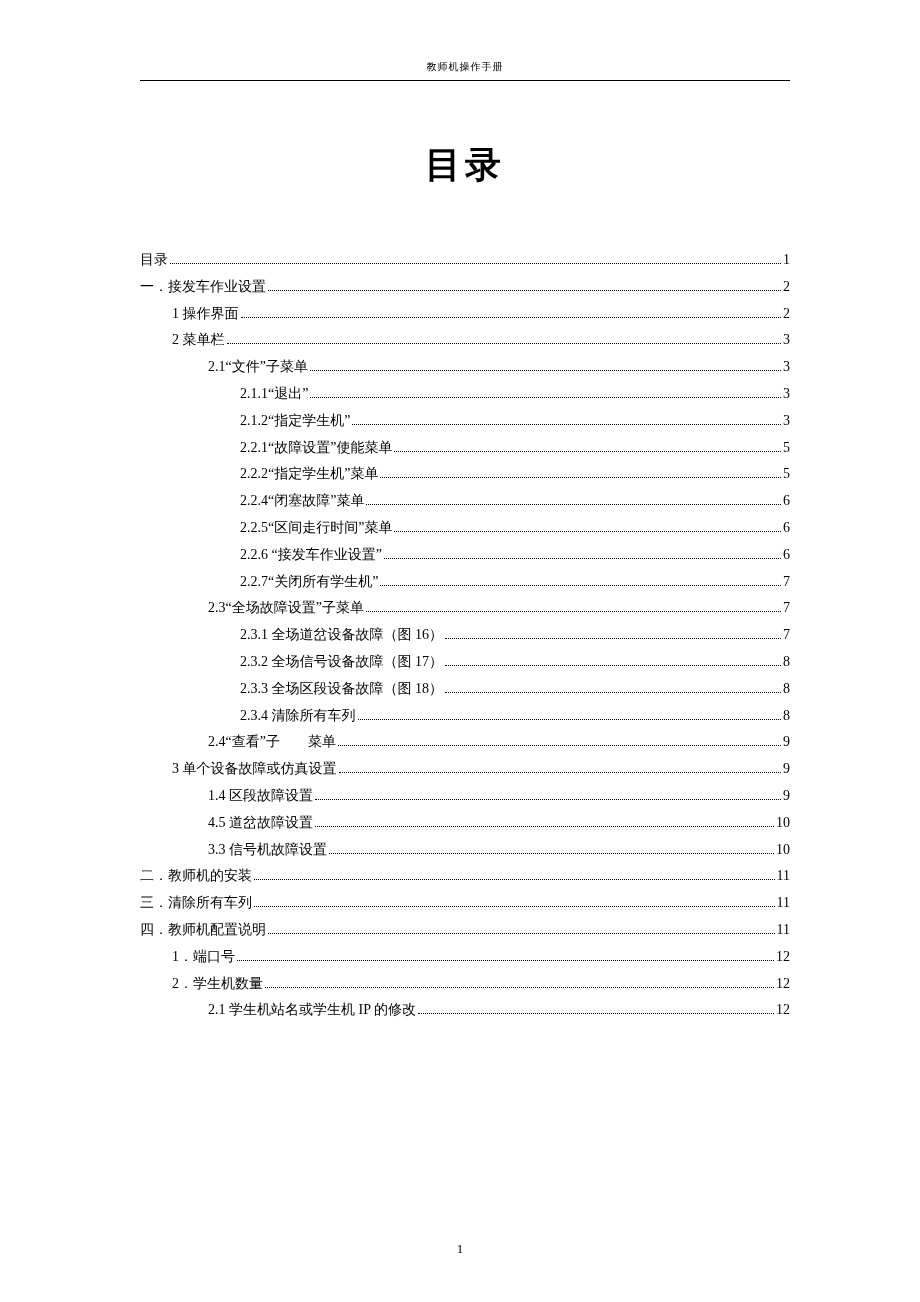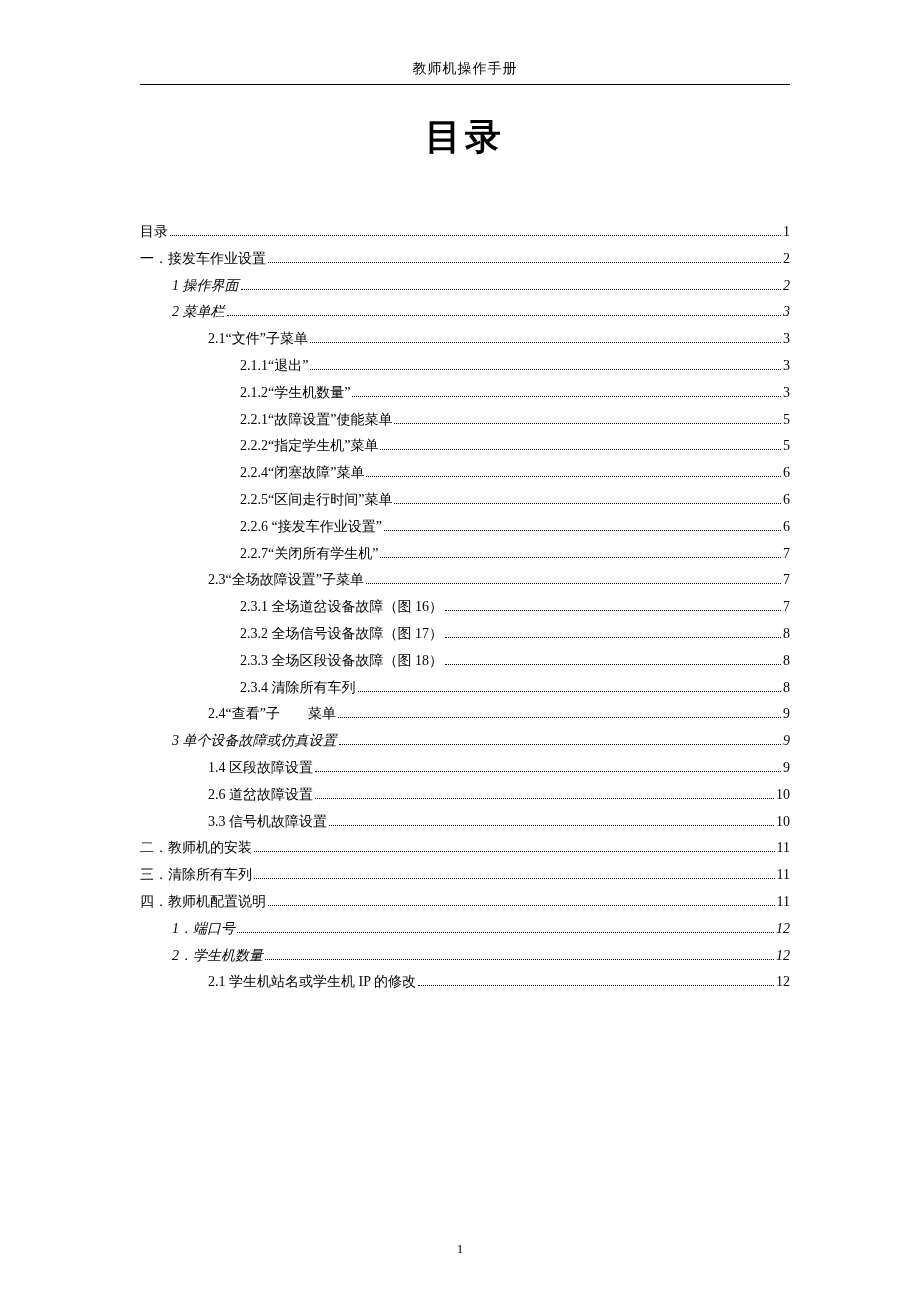--- a/index.html
+++ b/index.html
@@ -9,25 +9,25 @@
       background: #fff;
       font-family: "SimSun", "宋体", serif;
       color: #000;
       position: relative;
     }
     .page {
       padding: 60px 130px 60px 140px;
     }
     .header-title {
       text-align: center;
-      font-size: 14px;
+      font-size: 10px;
       letter-spacing: 1px;
       padding-bottom: 6px;
       border-bottom: 1px solid #000;
-      margin-bottom: 28px;
+      margin-bottom: 60px;
     }
     .doc-title {
       text-align: center;
       font-size: 36px;
       font-weight: bold;
       letter-spacing: 4px;
       margin-bottom: 60px;
       font-family: "SimSun", "宋体", serif;
     }
     .toc {
@@ -46,21 +46,21 @@
     .toc-row .dots {
       flex: 1 1 auto;
       border-bottom: 1.2px dotted #000;
       margin: 0 2px 3px 2px;
       min-width: 10px;
     }
     .toc-row .pageno {
       flex: 0 0 auto;
     }
     .indent-0 { padding-left: 0px; }
-    .indent-1 { padding-left: 32px; font-style: italic; }
+    .indent-1 { padding-left: 32px; }
     .indent-2 { padding-left: 68px; }
     .indent-3 { padding-left: 100px; font-family: Liberation Serif, serif; }
     .footer-pageno {
       position: absolute;
       bottom: 45px;
       left: 0;
       right: 0;
       text-align: center;
       font-size: 13px;
     }
@@ -96,21 +96,21 @@
         <span class="label">2.1“文件”子菜单</span>
         <span class="dots"></span>
         <span class="pageno">3</span>
       </div>
       <div class="toc-row indent-3">
         <span class="label">2.1.1“退出”</span>
         <span class="dots"></span>
         <span class="pageno">3</span>
       </div>
       <div class="toc-row indent-3">
-        <span class="label">2.1.2“学生机数量”</span>
+        <span class="label">2.1.2“指定学生机”</span>
         <span class="dots"></span>
         <span class="pageno">3</span>
       </div>
       <div class="toc-row indent-3">
         <span class="label">2.2.1“故障设置”使能菜单</span>
         <span class="dots"></span>
         <span class="pageno">5</span>
       </div>
       <div class="toc-row indent-3">
         <span class="label">2.2.2“指定学生机”菜单</span>
@@ -171,21 +171,21 @@
         <span class="label">3 单个设备故障或仿真设置</span>
         <span class="dots"></span>
         <span class="pageno">9</span>
       </div>
       <div class="toc-row indent-2">
         <span class="label">1.4 区段故障设置</span>
         <span class="dots"></span>
         <span class="pageno">9</span>
       </div>
       <div class="toc-row indent-2">
-        <span class="label">2.6 道岔故障设置</span>
+        <span class="label">4.5 道岔故障设置</span>
         <span class="dots"></span>
         <span class="pageno">10</span>
       </div>
       <div class="toc-row indent-2">
         <span class="label">3.3 信号机故障设置</span>
         <span class="dots"></span>
         <span class="pageno">10</span>
       </div>
       <div class="toc-row indent-0">
         <span class="label">二．教师机的安装</span>

